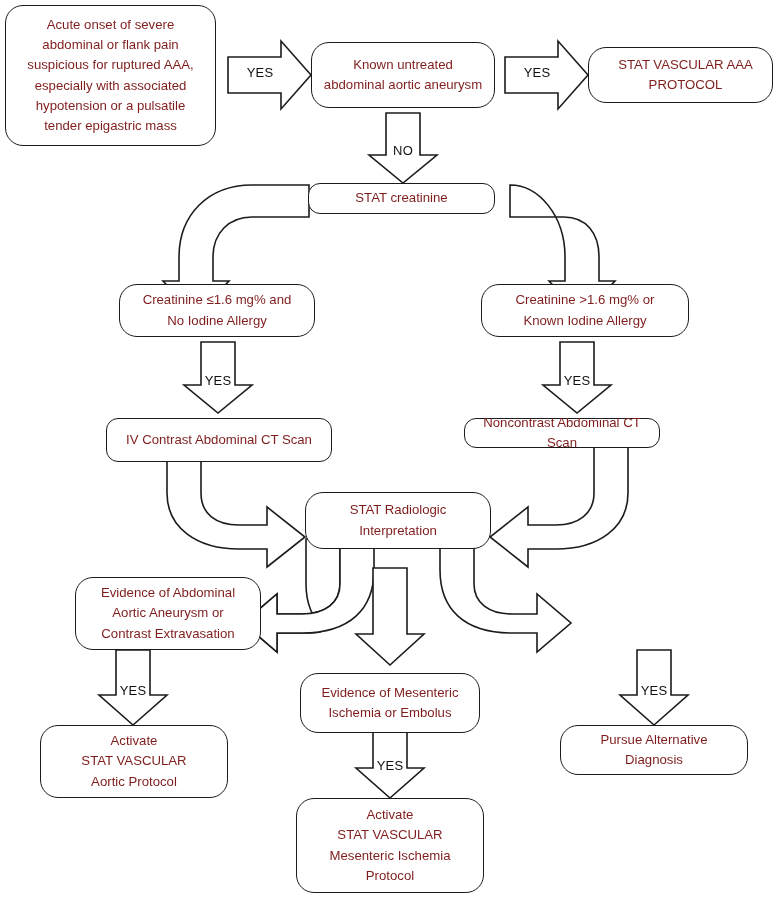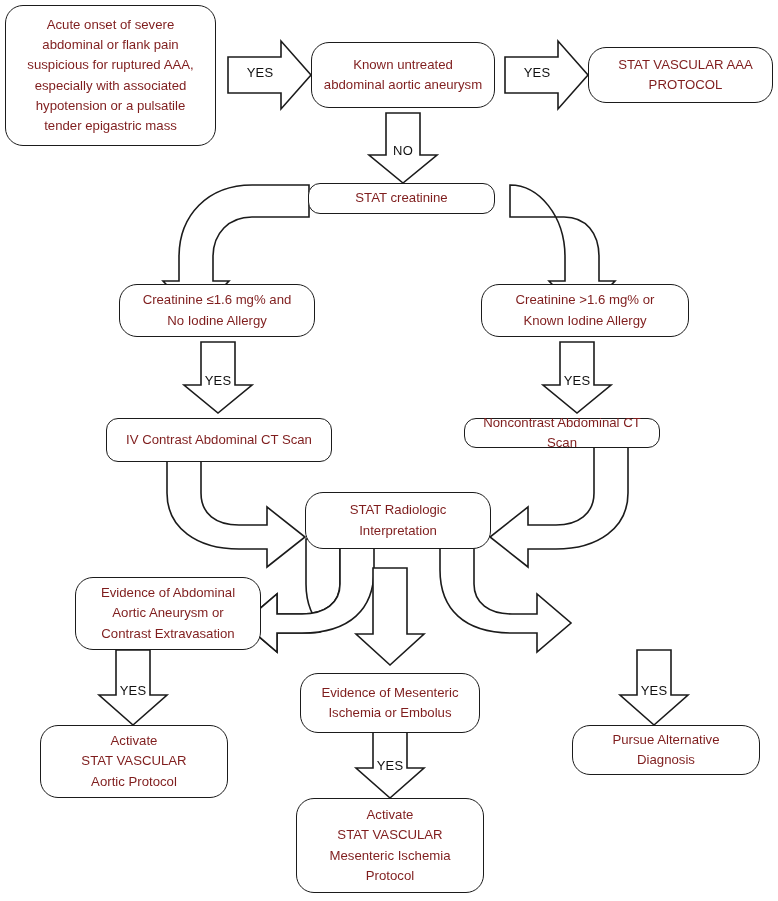--- a/index.html
+++ b/index.html
@@ -165,17 +165,17 @@
 
 
   <div class="node node-lg" style="left:40px; top:725px; width:188px; height:73px;">
     <span class="txt">Activate<br>STAT VASCULAR<br>Aortic Protocol</span>
   </div>
 
   <div class="node node-lg" style="left:296px; top:798px; width:188px; height:95px;">
     <span class="txt">Activate<br>STAT VASCULAR<br>Mesenteric Ischemia<br>Protocol</span>
   </div>
 
-  <div class="node node-lg" style="left:560px; top:725px; width:188px; height:50px;margin-left:12px;">
+  <div class="node node-lg" style="left:560px; top:725px; width:188px; height:50px;">
     <span class="txt">Pursue Alternative<br>Diagnosis</span>
   </div>
 
 </div>
 
 </body></html>

